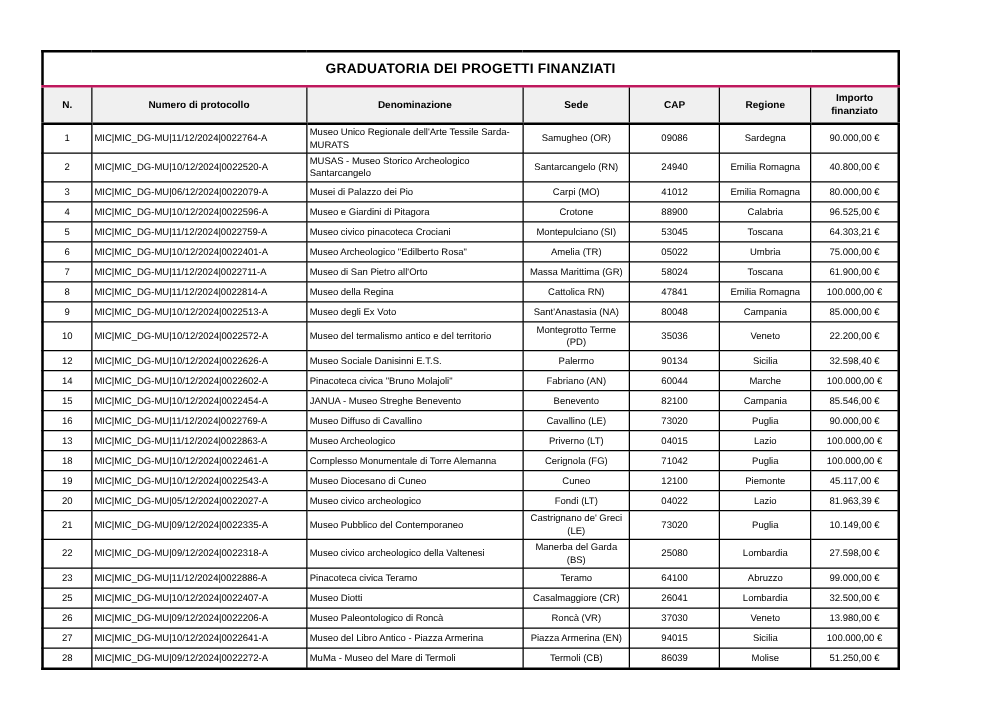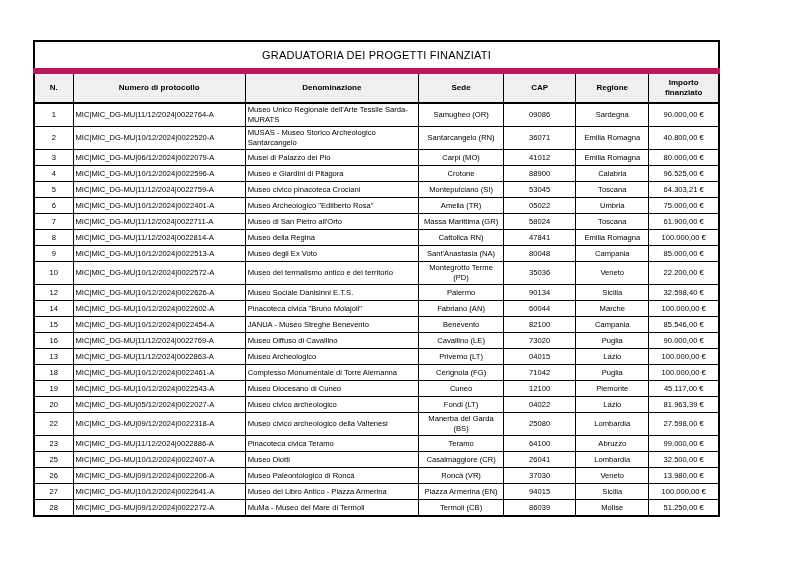--- a/index.html
+++ b/index.html
@@ -32,25 +32,25 @@
     font-size: 7.6px;
     line-height: 10px;
     padding: 1px 2px;
     vertical-align: middle;
     overflow: hidden;
     word-wrap: break-word;
   }
   tr.title-row th {
     font-size: 11px;
     line-height: 13px;
-    font-weight: normal;
+    font-weight: bold;
     text-align: center;
     height: 24px;
     background: #ffffff;
-    border-bottom: 6px solid #be185d;
+    border-bottom: 2px solid #be185d;
     letter-spacing: 0.2px;
   }
   tr.cols-row th {
     background: #f0f0f0;
     font-weight: bold;
     font-size: 8px;
     text-align: center;
     height: 26px;
     border-bottom: 2px solid #000;
   }
@@ -96,21 +96,21 @@
           <td class="al-center">Samugheo (OR)</td>
           <td class="al-center">09086</td>
           <td class="al-center">Sardegna</td>
           <td class="al-right">90.000,00 €</td>
         </tr>
         <tr>
           <td class="al-center">2</td>
           <td class="al-left">MIC|MIC_DG-MU|10/12/2024|0022520-A</td>
           <td class="al-left">MUSAS - Museo Storico Archeologico Santarcangelo</td>
           <td class="al-center">Santarcangelo (RN)</td>
-          <td class="al-center">36071</td>
+          <td class="al-center">24940</td>
           <td class="al-center">Emilia Romagna</td>
           <td class="al-right">40.800,00 €</td>
         </tr>
         <tr>
           <td class="al-center">3</td>
           <td class="al-left">MIC|MIC_DG-MU|06/12/2024|0022079-A</td>
           <td class="al-left">Musei di Palazzo dei Pio</td>
           <td class="al-center">Carpi (MO)</td>
           <td class="al-center">41012</td>
           <td class="al-center">Emilia Romagna</td>
@@ -245,20 +245,29 @@
         <tr>
           <td class="al-center">20</td>
           <td class="al-left">MIC|MIC_DG-MU|05/12/2024|0022027-A</td>
           <td class="al-left">Museo civico archeologico</td>
           <td class="al-center">Fondi (LT)</td>
           <td class="al-center">04022</td>
           <td class="al-center">Lazio</td>
           <td class="al-right">81.963,39 €</td>
         </tr>
         <tr>
+          <td class="al-center">21</td>
+          <td class="al-left">MIC|MIC_DG-MU|09/12/2024|0022335-A</td>
+          <td class="al-left">Museo Pubblico del Contemporaneo</td>
+          <td class="al-center">Castrignano de' Greci (LE)</td>
+          <td class="al-center">73020</td>
+          <td class="al-center">Puglia</td>
+          <td class="al-right">10.149,00 €</td>
+        </tr>
+        <tr>
           <td class="al-center">22</td>
           <td class="al-left">MIC|MIC_DG-MU|09/12/2024|0022318-A</td>
           <td class="al-left">Museo civico archeologico della Valtenesi</td>
           <td class="al-center">Manerba del Garda (BS)</td>
           <td class="al-center">25080</td>
           <td class="al-center">Lombardia</td>
           <td class="al-right">27.598,00 €</td>
         </tr>
         <tr>
           <td class="al-center">23</td>

